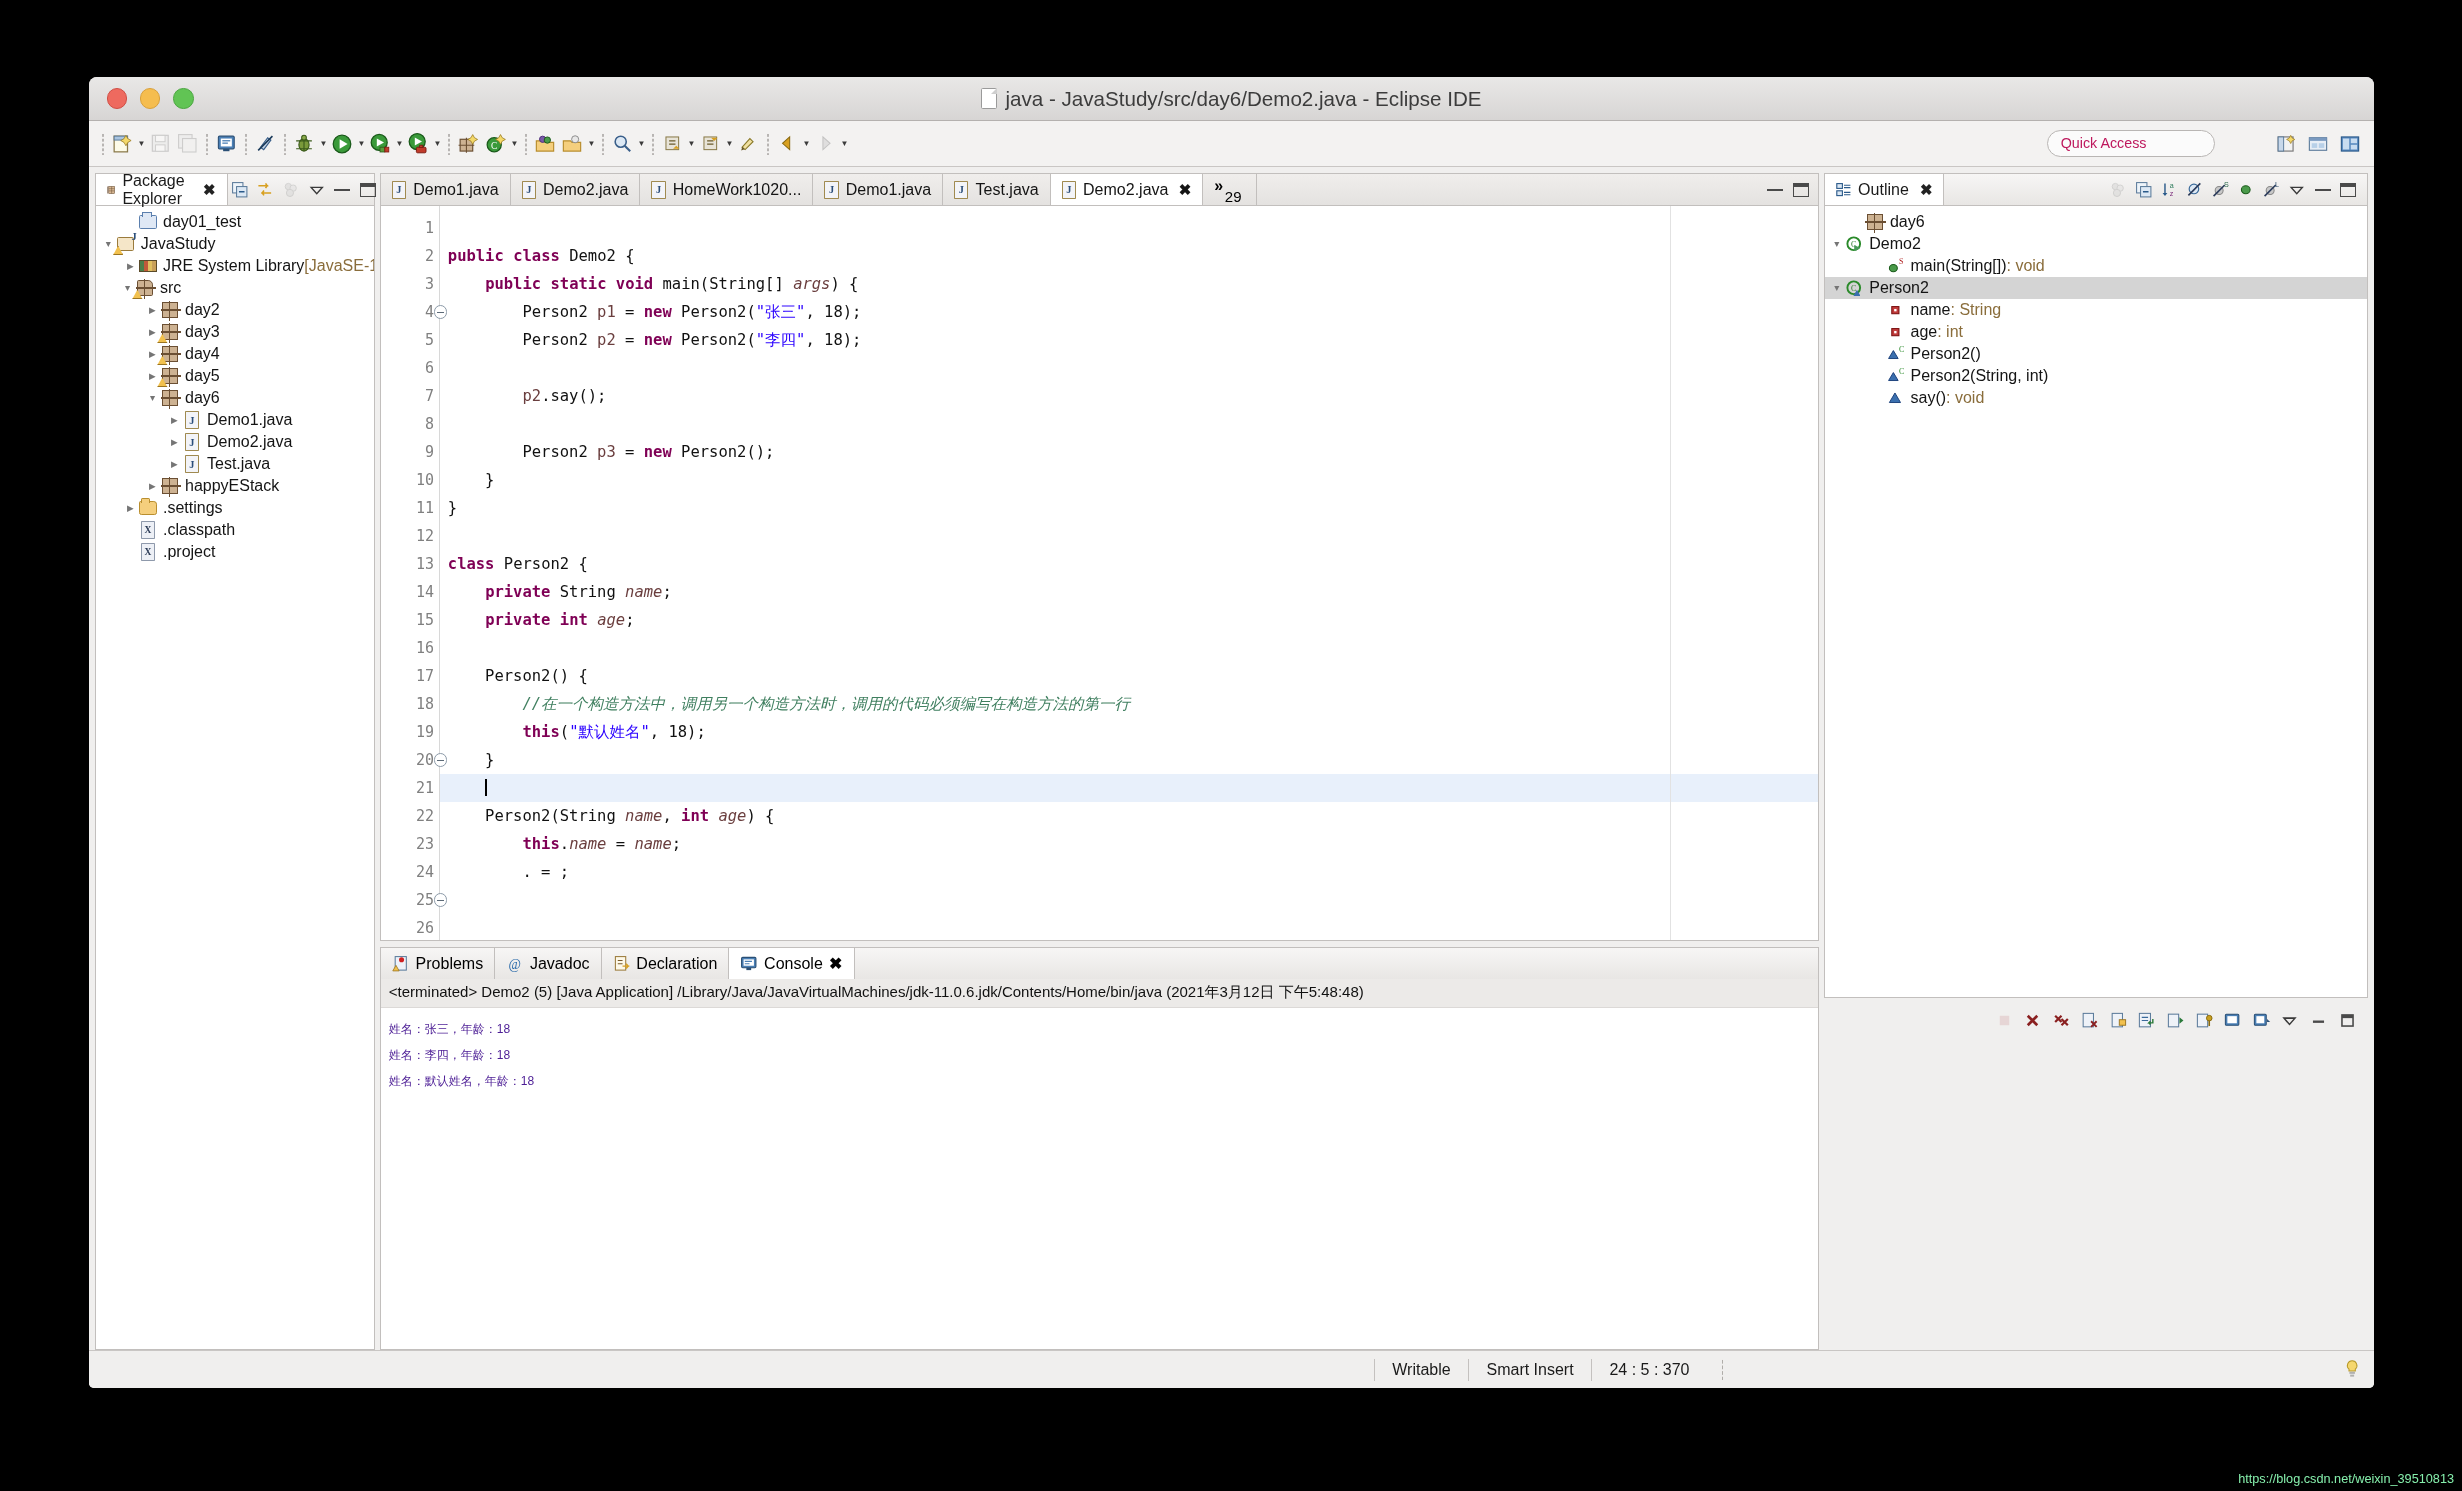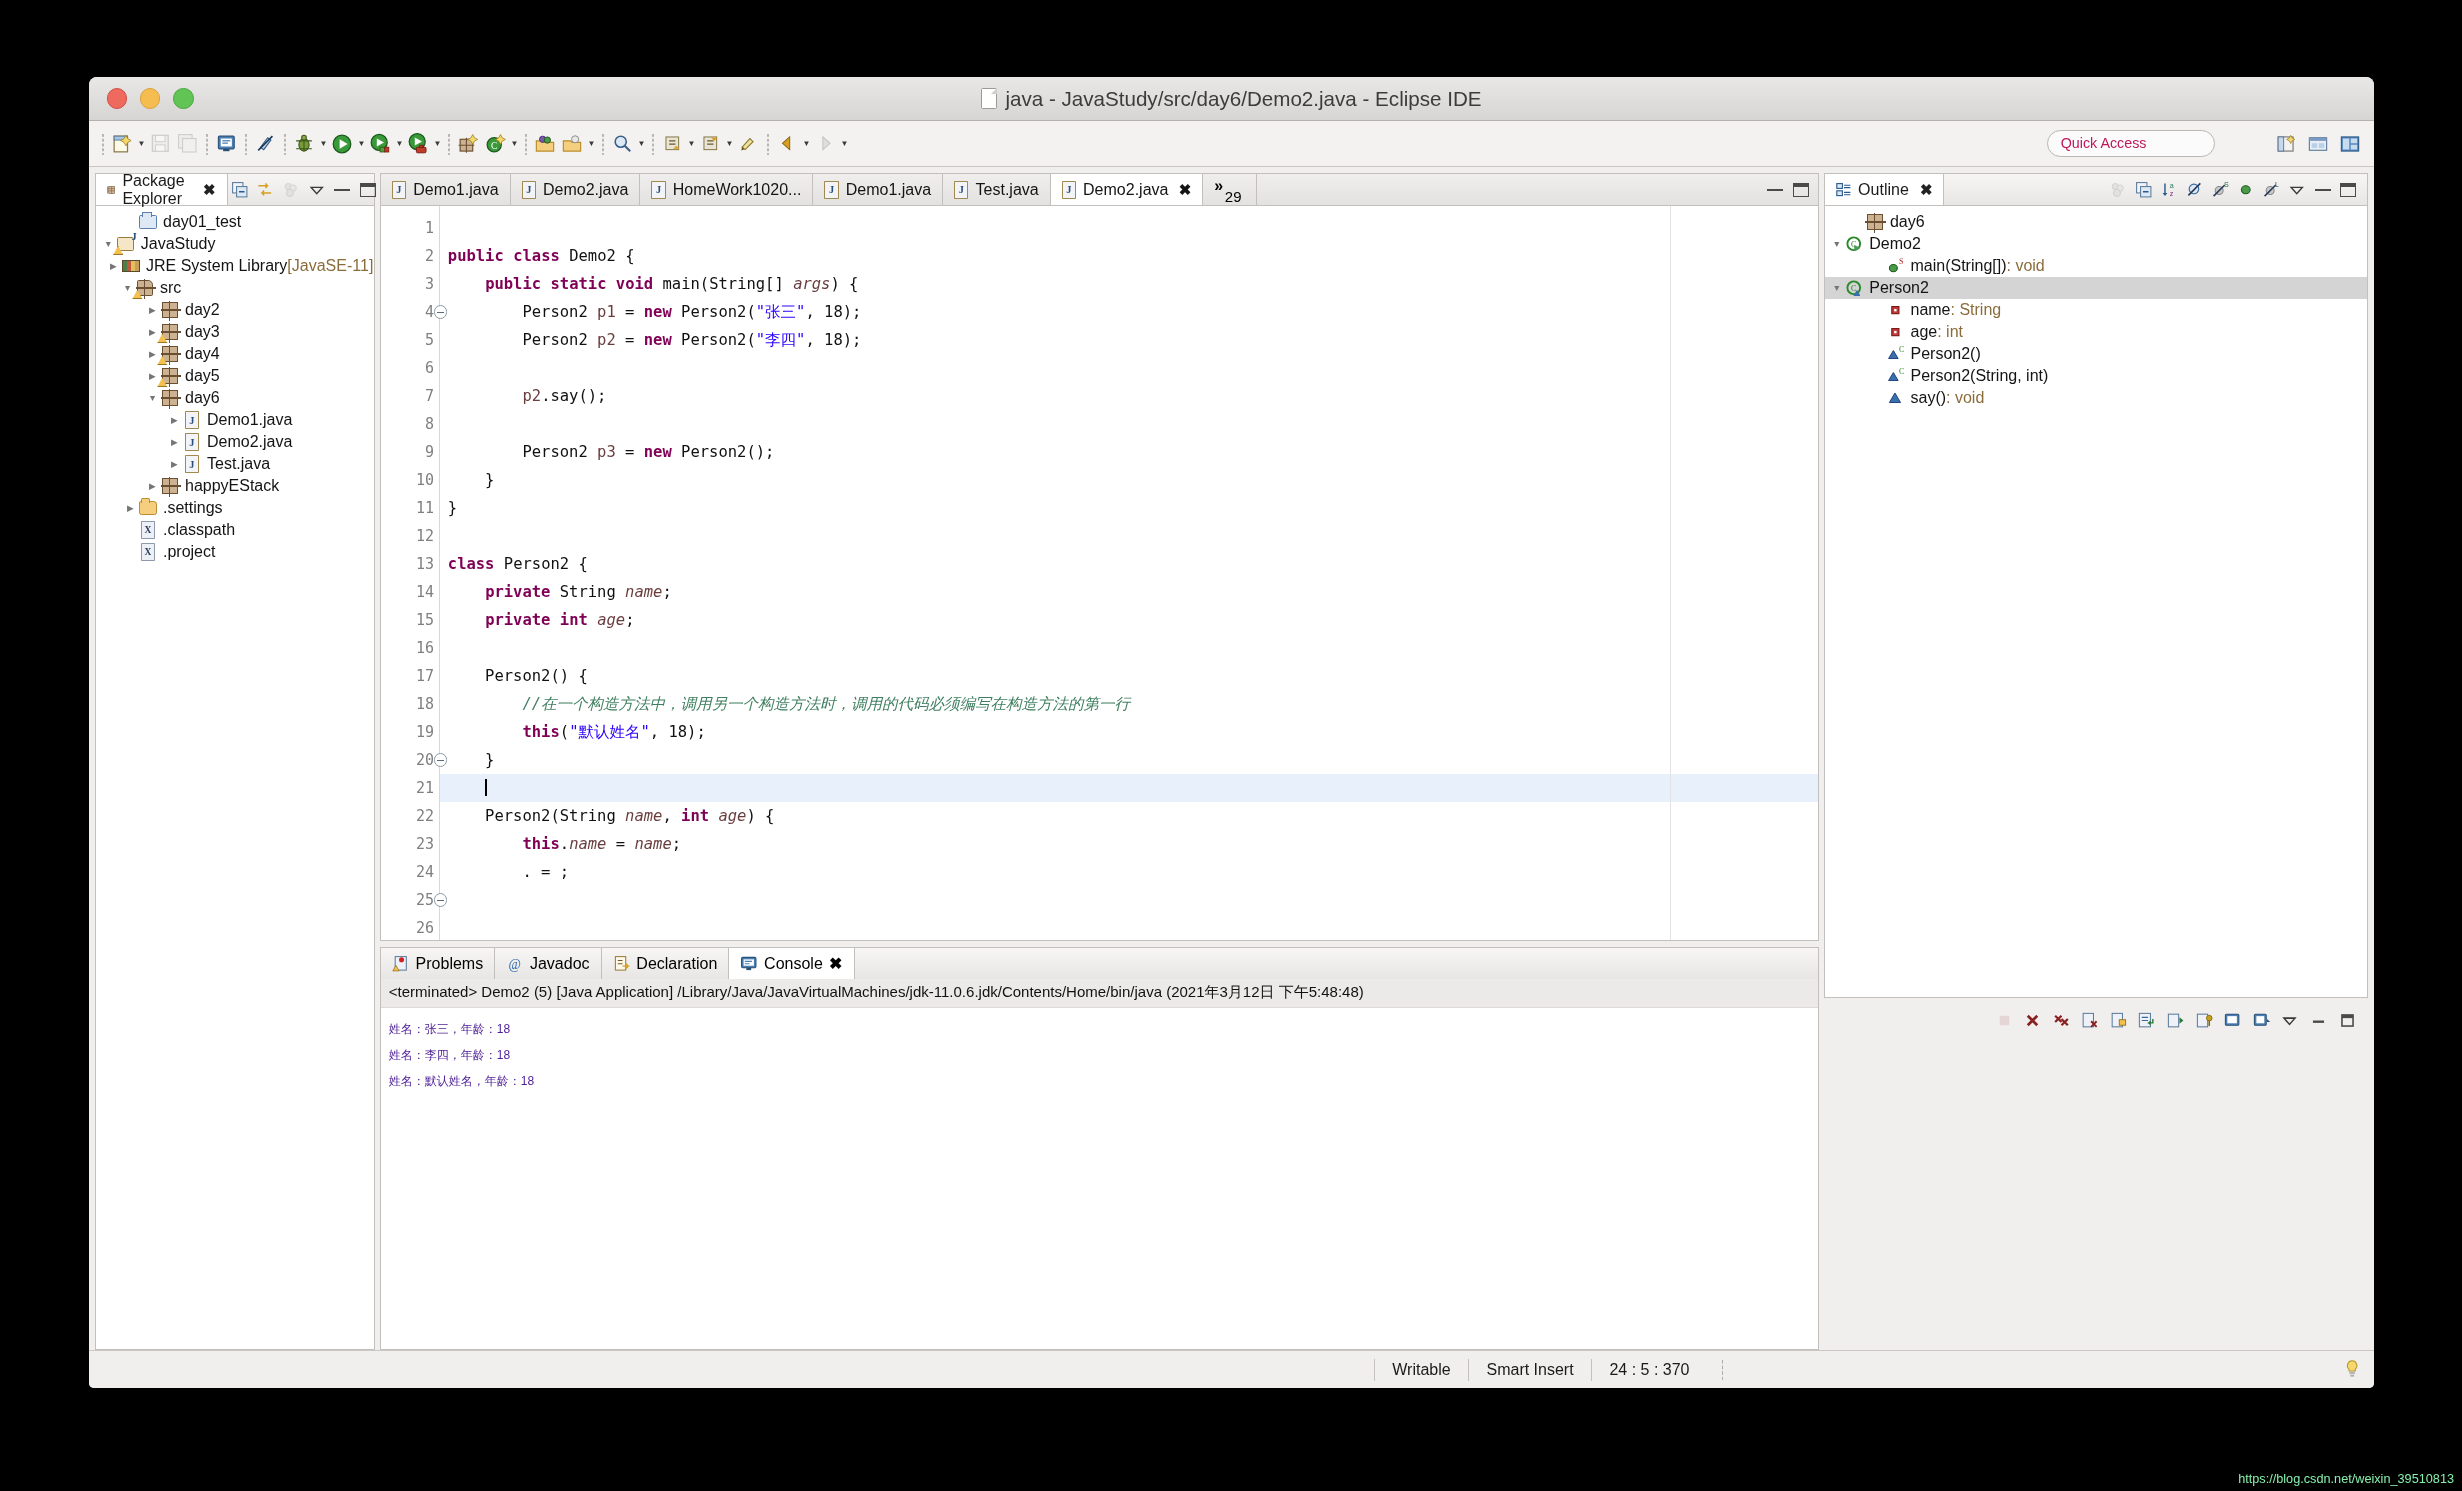--- a/index.html
+++ b/index.html
@@ -522,21 +522,21 @@
               <span class="tlabel">day01_test</span>
             </div>
             <div class="trow" style="padding-left: 4.8px; align-items: center;">
               <span class="tw d"></span>
               <span class="ticon" style="position: relative;">
                 <span class="ic-jproj" style="position: relative;"></span>
                 <span class="warn-badge"></span>
               </span>
               <span class="tlabel">JavaStudy</span>
             </div>
-            <div class="trow" style="padding-left: 10px;">
+            <div class="trow" style="padding-left: 27px;">
               <span class="tw r"></span>
               <span class="ticon">
                 <span class="ic-jar"></span>
               </span>
               <span class="tlabel">JRE System Library</span>
               <span class="tdim"> [JavaSE-11]</span>
             </div>
             <div class="trow" style="padding-left: 24px;">
               <span class="tw d"></span>
               <span class="ticon" style="position: relative;">

